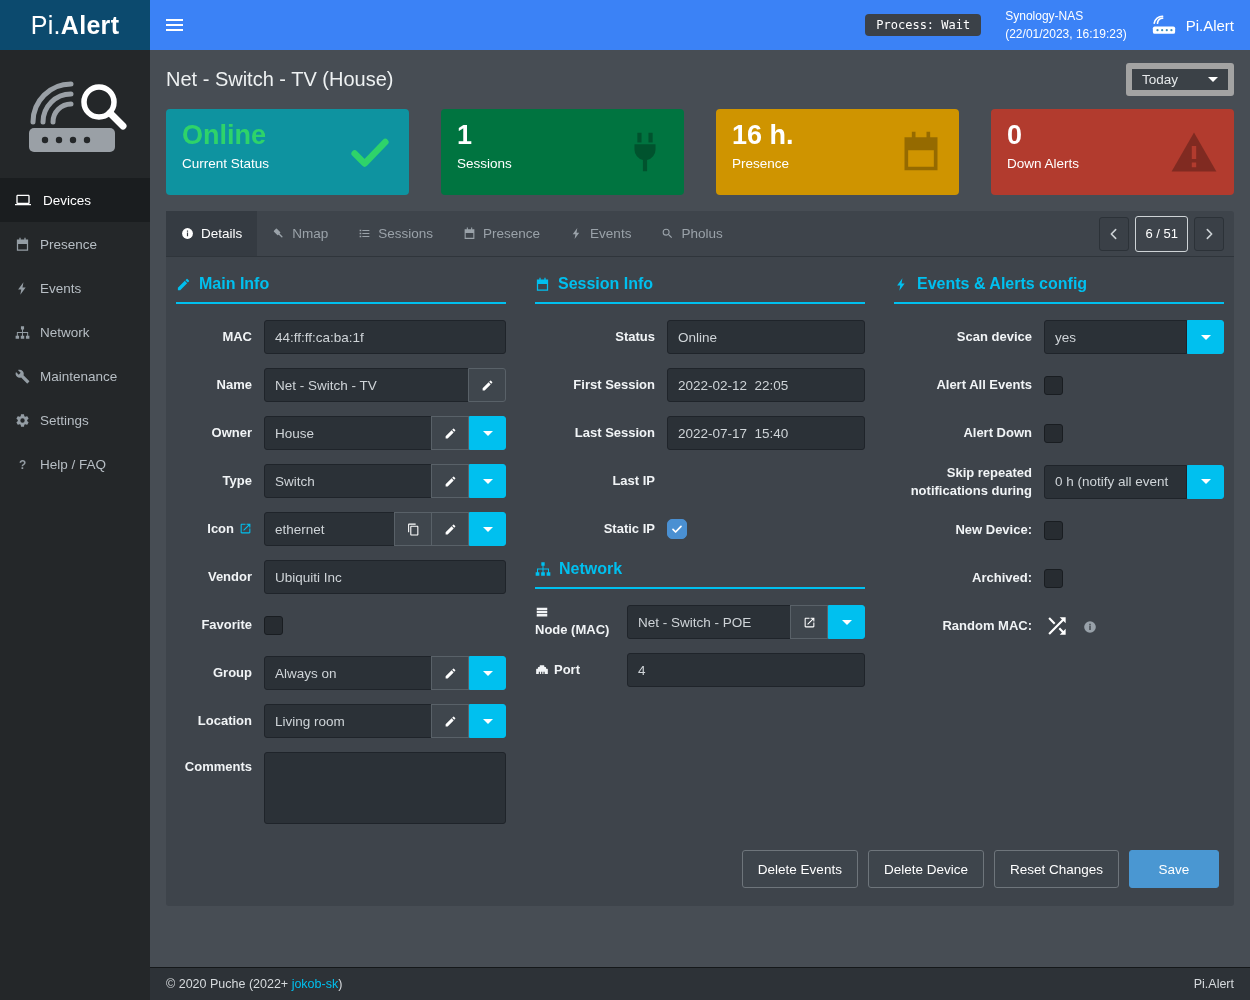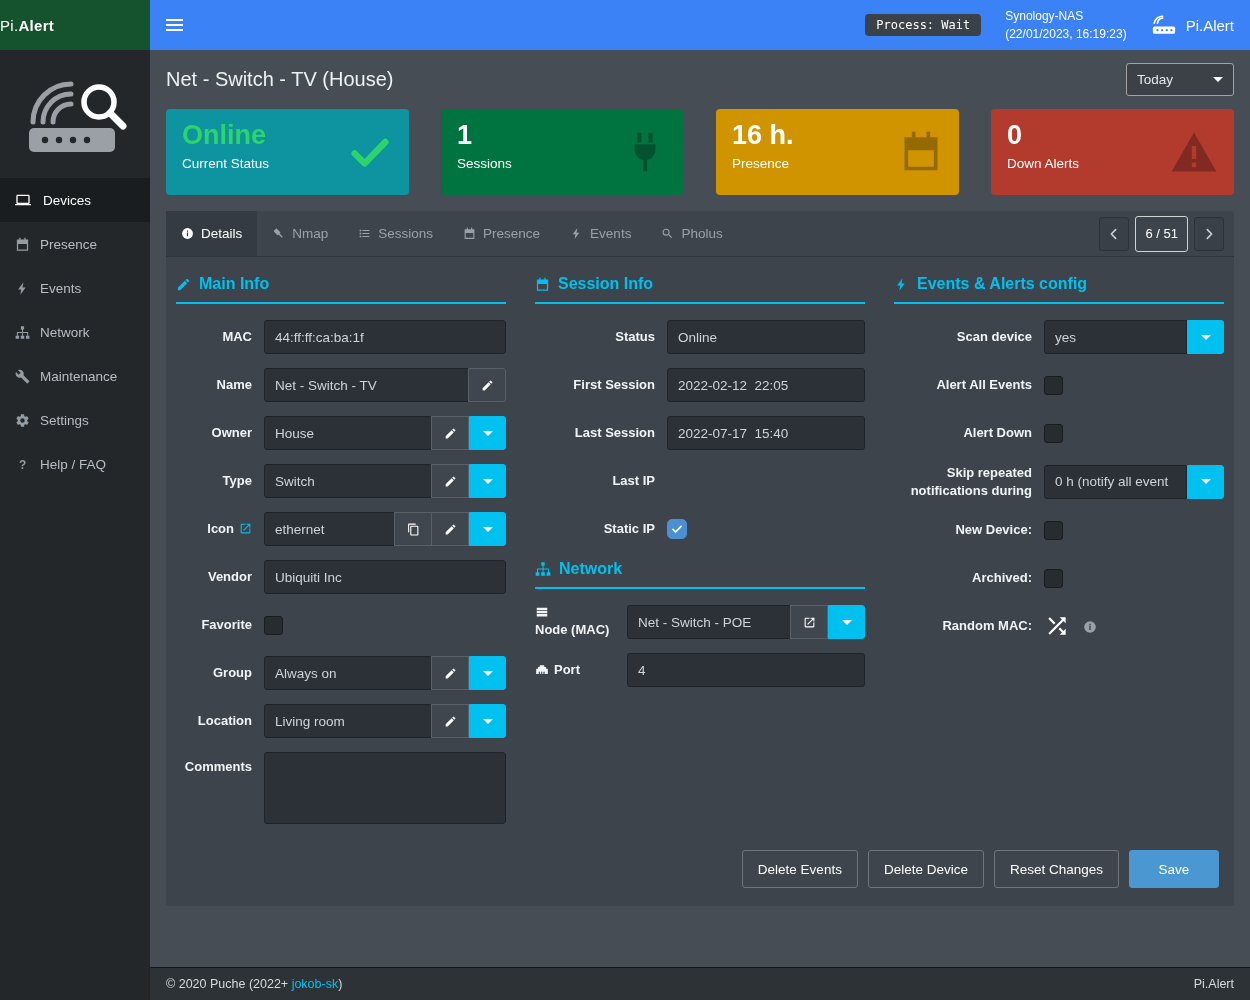--- a/index.html
+++ b/index.html
@@ -6,22 +6,22 @@
   html,body { margin:0; padding:0; }
   body {
     width:1250px; height:1000px; overflow:hidden;
     font-family:"Liberation Sans", sans-serif;
     background:#474d54; color:#e6e9eb; font-size:14px;
   }
   .app { display:flex; flex-direction:column; height:100%; }
 
   
   .topbar { display:flex; height:50px; flex:0 0 50px; }
-  .brand { width:150px; flex:0 0 150px; background:#14532d; color:#fff;
-    display:flex; align-items:center; font-size:15px; letter-spacing:.3px; }
+  .brand { width:150px; flex:0 0 150px; background:#0c4a6e; color:#fff;
+    display:flex; align-items:center; justify-content:center; font-size:25px; letter-spacing:.3px; }
   .brand .bold { font-weight:700; }
   .navbar { flex:1; background:#3b82f6; display:flex; align-items:center; }
   .hamburger { width:48px; height:50px; background:none; border:none; cursor:pointer;
     display:flex; flex-direction:column; align-items:center; justify-content:center; gap:3px; }
   .hamburger span { width:17px; height:2px; background:#fff; display:block; }
   .nav-right { margin-left:auto; display:flex; align-items:center; gap:24px; padding-right:16px; }
   .process-badge { font-family:"DejaVu Sans Mono", monospace; font-size:12px;
     background:#3b4148; color:#fff; padding:4px 11px; border-radius:4px; }
   .server-info { font-size:12px; color:#fff; line-height:1.5; }
   .nav-app { display:flex; align-items:center; gap:9px; color:#fff; font-size:15px; text-decoration:none; cursor:pointer; }
@@ -33,21 +33,21 @@
   .menu { display:flex; flex-direction:column; }
   .menu-item { display:flex; align-items:center; gap:10px; height:44px; padding-left:15px;
     color:#b7bec4; font-size:13.5px; cursor:pointer; }
   .menu-item svg { color:#949da4; flex:0 0 auto; }
   .menu-item.active { background:#1a1d1f; color:#fff;gap:12px; }
   .menu-item.active svg { color:#fff; }
 
   .content { flex:1; display:flex; flex-direction:column; background:#474d54; min-width:0; }
   .content-header { display:flex; align-items:center; justify-content:space-between; padding:13px 16px 11px; }
   .page-title { margin:0; font-size:20px; font-weight:400; color:#eef1f2; }
-  .period { width:108px; height:33px; background:#3b4147; border:1px solid #a3a3a3; border-radius:3px;
+  .period { width:108px; height:33px; background:#3b4147; border:6px solid #a3a3a3; border-radius:3px;
     color:#e6e9eb; font-size:13.5px; display:flex; align-items:center; justify-content:space-between;
     padding:0 10px; cursor:pointer; }
 
   
   .cards { display:flex; gap:32px; padding:2px 16px 16px; }
   .card { flex:1; height:86px; border-radius:4px; color:#fff; display:flex;
     justify-content:space-between; padding:11px 16px; }
   .card-value { font-size:27px; font-weight:700; line-height:1.15; }
   .card-label { font-size:13.5px; margin-top:5px; }
   .card.teal   { background:#0e93a0; }

